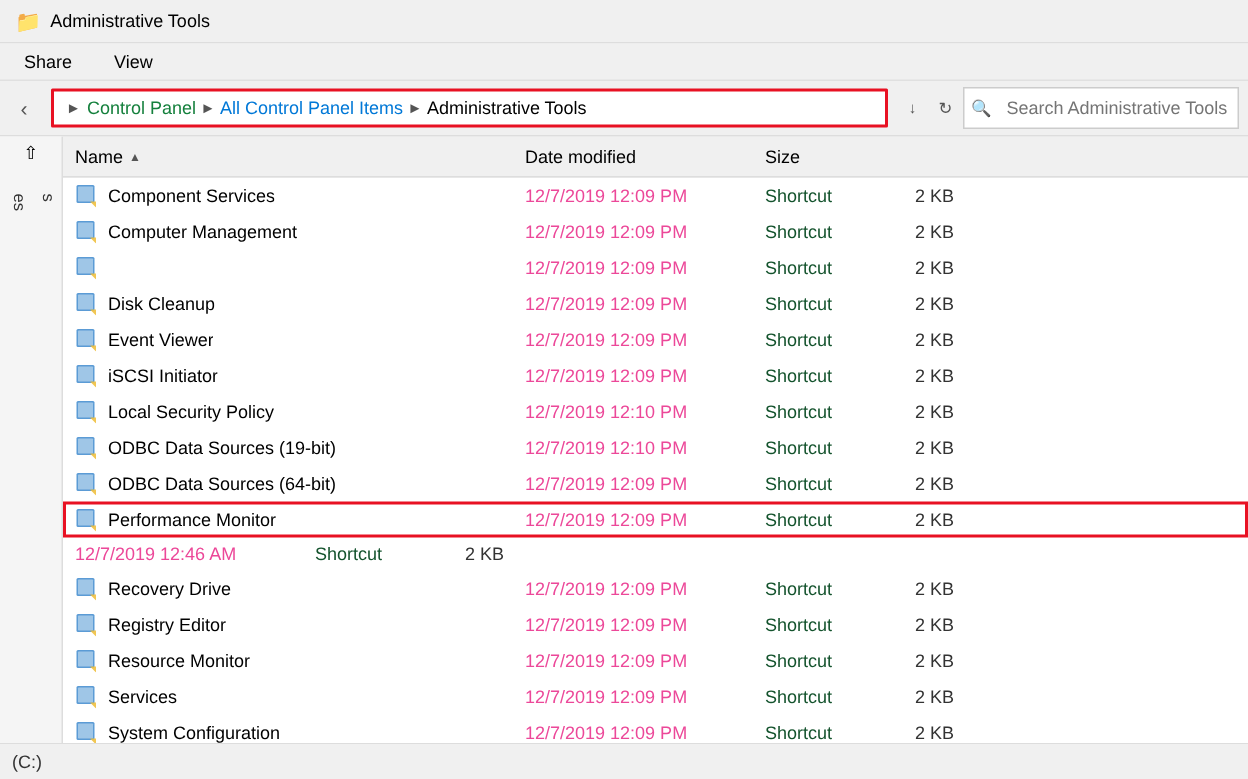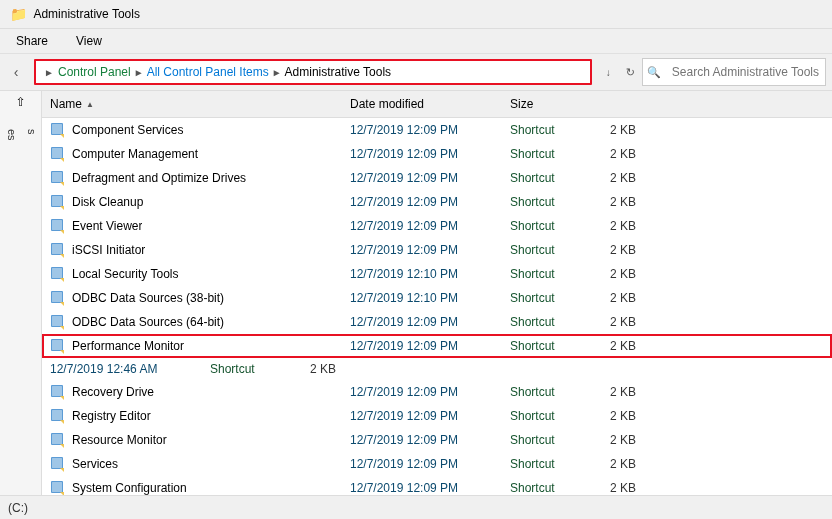--- a/index.html
+++ b/index.html
@@ -148,21 +148,21 @@
       display: flex;
       align-items: center;
       gap: 6px;
       font-size: 12px;
     }
     .file-name-text {
       white-space: nowrap;
       overflow: hidden;
       text-overflow: ellipsis;
     }
-    .file-date { width: 160px; padding: 2px 8px; font-size: 12px; color: #0c4a6e; }
+    .file-date { width: 160px; padding: 2px 8px; font-size: 12px; color: #ec4899; }
     .file-type { width: 100px; padding: 2px 8px; font-size: 12px; color: #14532d; }
     .file-size { width: 80px; padding: 2px 8px; font-size: 12px; color: #333; }
     
     .file-icon {
       width: 16px;
       height: 16px;
       flex-shrink: 0;
       display: flex;
       align-items: center;
       justify-content: center;
@@ -219,21 +219,21 @@
     </div>
 
     <div style="display:flex; align-items:center; margin:0 2px; gap:2px;">
       <div class="addr-btn" style="font-size:10px;">↓</div>
       <div class="addr-btn" style="font-size:11px;">↻</div>
     </div>
   </div>
 
   <div class="search-bar">
     <span style="padding:0 4px; color:#888; font-size:11px;">🔍</span>
-    <input class="search-input" style="width: 160px; text-align: right;" placeholder="Search Administrative Tools">
+    <input class="search-input" style="width: 160px;" placeholder="Search Administrative Tools">
   </div>
 </div>
 
 <div class="main-layout">
 
   <div class="nav-pane">
     <div class="nav-pane-scroll">⇧</div>
 
     <div style="margin-top: 30px; font-size:11px; color:#333; writing-mode:vertical-rl; text-orientation:mixed; padding:4px 2px; line-height:1.4;">
       <div style="cursor:pointer; padding:4px 2px; color:#333; font-size:11px;">oduct-</div>
@@ -286,21 +286,20 @@
         </div>
         <div class="file-row">
           <div class="file-name-cell">
             <span class="file-icon" style="color: rgb(85, 85, 85);">
               <svg width="16" height="16" viewBox="0 0 16 16" xmlns="http://www.w3.org/2000/svg">
     <rect x="1" y="1" width="12" height="12" fill="#5b9bd5" rx="1"></rect>
     <rect x="2" y="2" width="10" height="10" fill="#9fc6e7" rx="0.5"></rect>
     <polygon points="10,12 14,12 14,16" fill="#f0c040" opacity="0.9"></polygon>
   </svg>
             </span>
-            <span class="file-name-text">Defragment and Optimize Drives</span>
           </div>
           <div class="file-date">12/7/2019 12:09 PM</div>
           <div class="file-type">Shortcut</div>
           <div class="file-size">2 KB</div>
         </div>
         <div class="file-row">
           <div class="file-name-cell">
             <span class="file-icon" style="color: rgb(85, 85, 85);">
               <svg width="16" height="16" viewBox="0 0 16 16" xmlns="http://www.w3.org/2000/svg">
     <rect x="1" y="1" width="12" height="12" fill="#5b9bd5" rx="1"></rect>
@@ -346,36 +345,36 @@
         </div>
         <div class="file-row">
           <div class="file-name-cell">
             <span class="file-icon" style="color: rgb(85, 85, 85);">
               <svg width="16" height="16" viewBox="0 0 16 16" xmlns="http://www.w3.org/2000/svg">
     <rect x="1" y="1" width="12" height="12" fill="#5b9bd5" rx="1"></rect>
     <rect x="2" y="2" width="10" height="10" fill="#9fc6e7" rx="0.5"></rect>
     <polygon points="10,12 14,12 14,16" fill="#f0c040" opacity="0.9"></polygon>
   </svg>
             </span>
-            <span class="file-name-text">Local Security Tools</span>
+            <span class="file-name-text">Local Security Policy</span>
           </div>
           <div class="file-date">12/7/2019 12:10 PM</div>
           <div class="file-type">Shortcut</div>
           <div class="file-size">2 KB</div>
         </div>
         <div class="file-row">
           <div class="file-name-cell">
             <span class="file-icon" style="color: rgb(85, 85, 85);">
               <svg width="16" height="16" viewBox="0 0 16 16" xmlns="http://www.w3.org/2000/svg">
     <rect x="1" y="1" width="12" height="12" fill="#5b9bd5" rx="1"></rect>
     <rect x="2" y="2" width="10" height="10" fill="#9fc6e7" rx="0.5"></rect>
     <polygon points="10,12 14,12 14,16" fill="#f0c040" opacity="0.9"></polygon>
   </svg>
             </span>
-            <span class="file-name-text">ODBC Data Sources (38-bit)</span>
+            <span class="file-name-text">ODBC Data Sources (19-bit)</span>
           </div>
           <div class="file-date">12/7/2019 12:10 PM</div>
           <div class="file-type">Shortcut</div>
           <div class="file-size">2 KB</div>
         </div>
         <div class="file-row">
           <div class="file-name-cell">
             <span class="file-icon" style="color: rgb(85, 85, 85);">
               <svg width="16" height="16" viewBox="0 0 16 16" xmlns="http://www.w3.org/2000/svg">
     <rect x="1" y="1" width="12" height="12" fill="#5b9bd5" rx="1"></rect>

